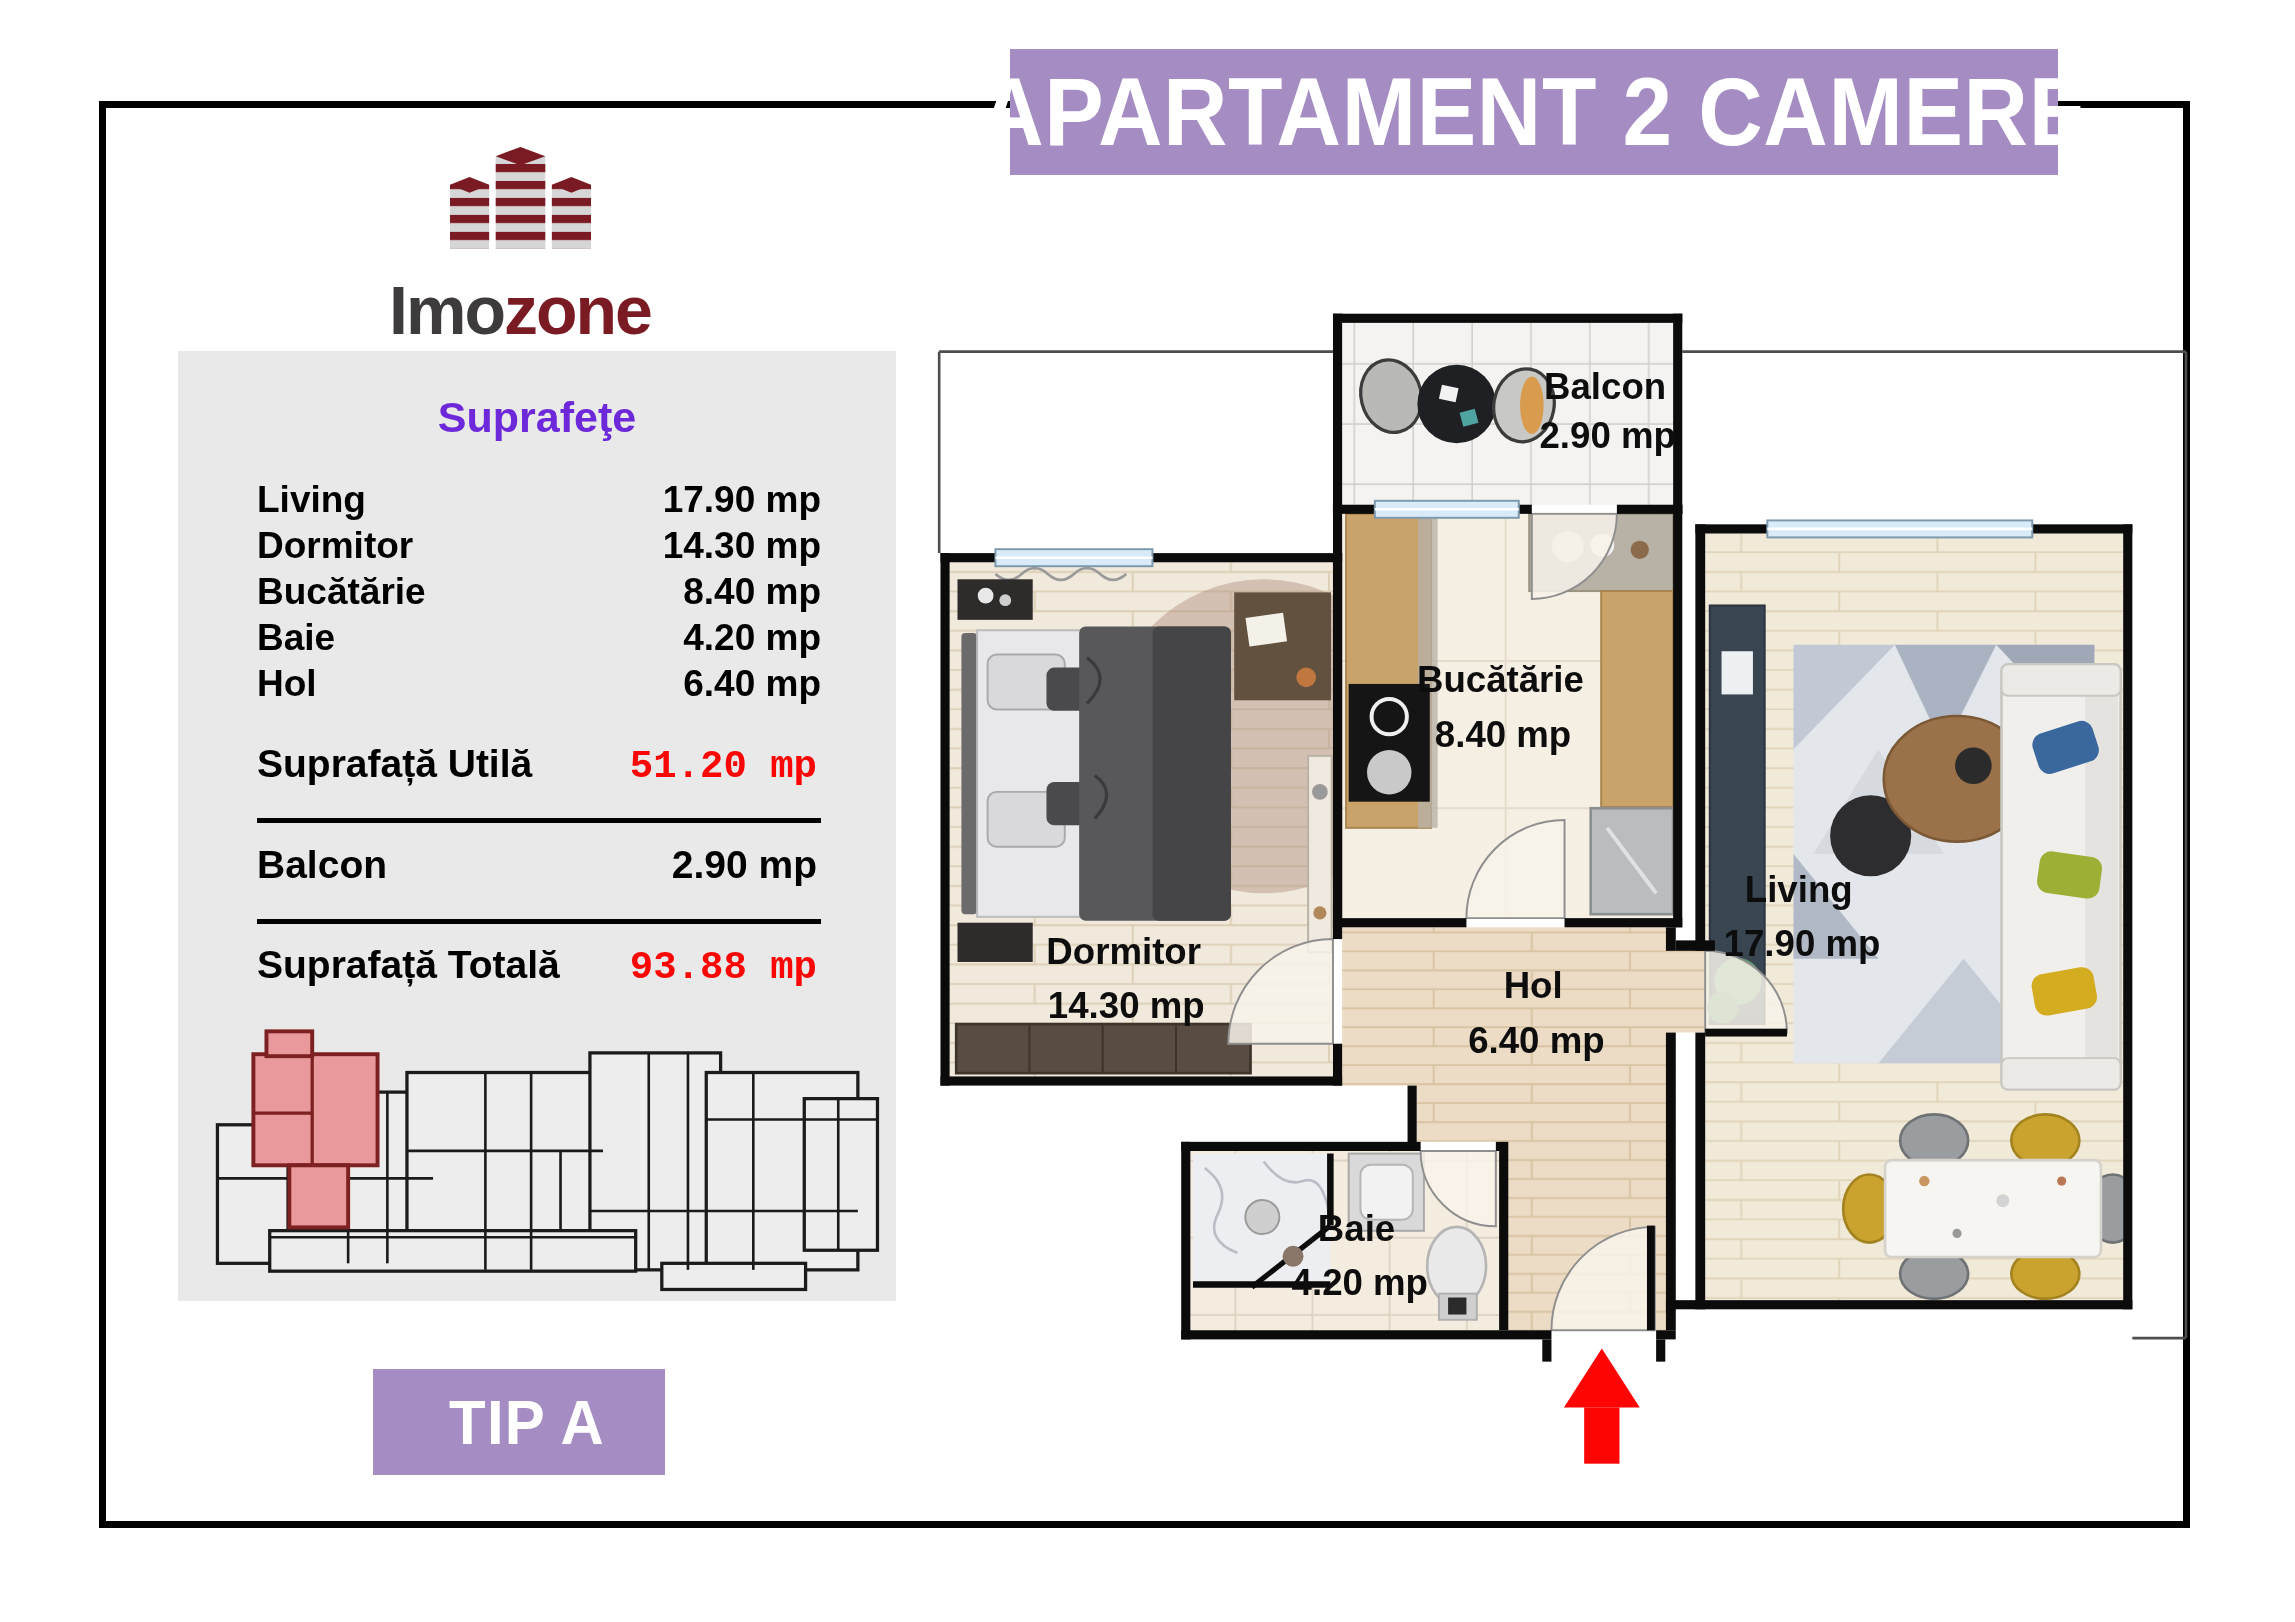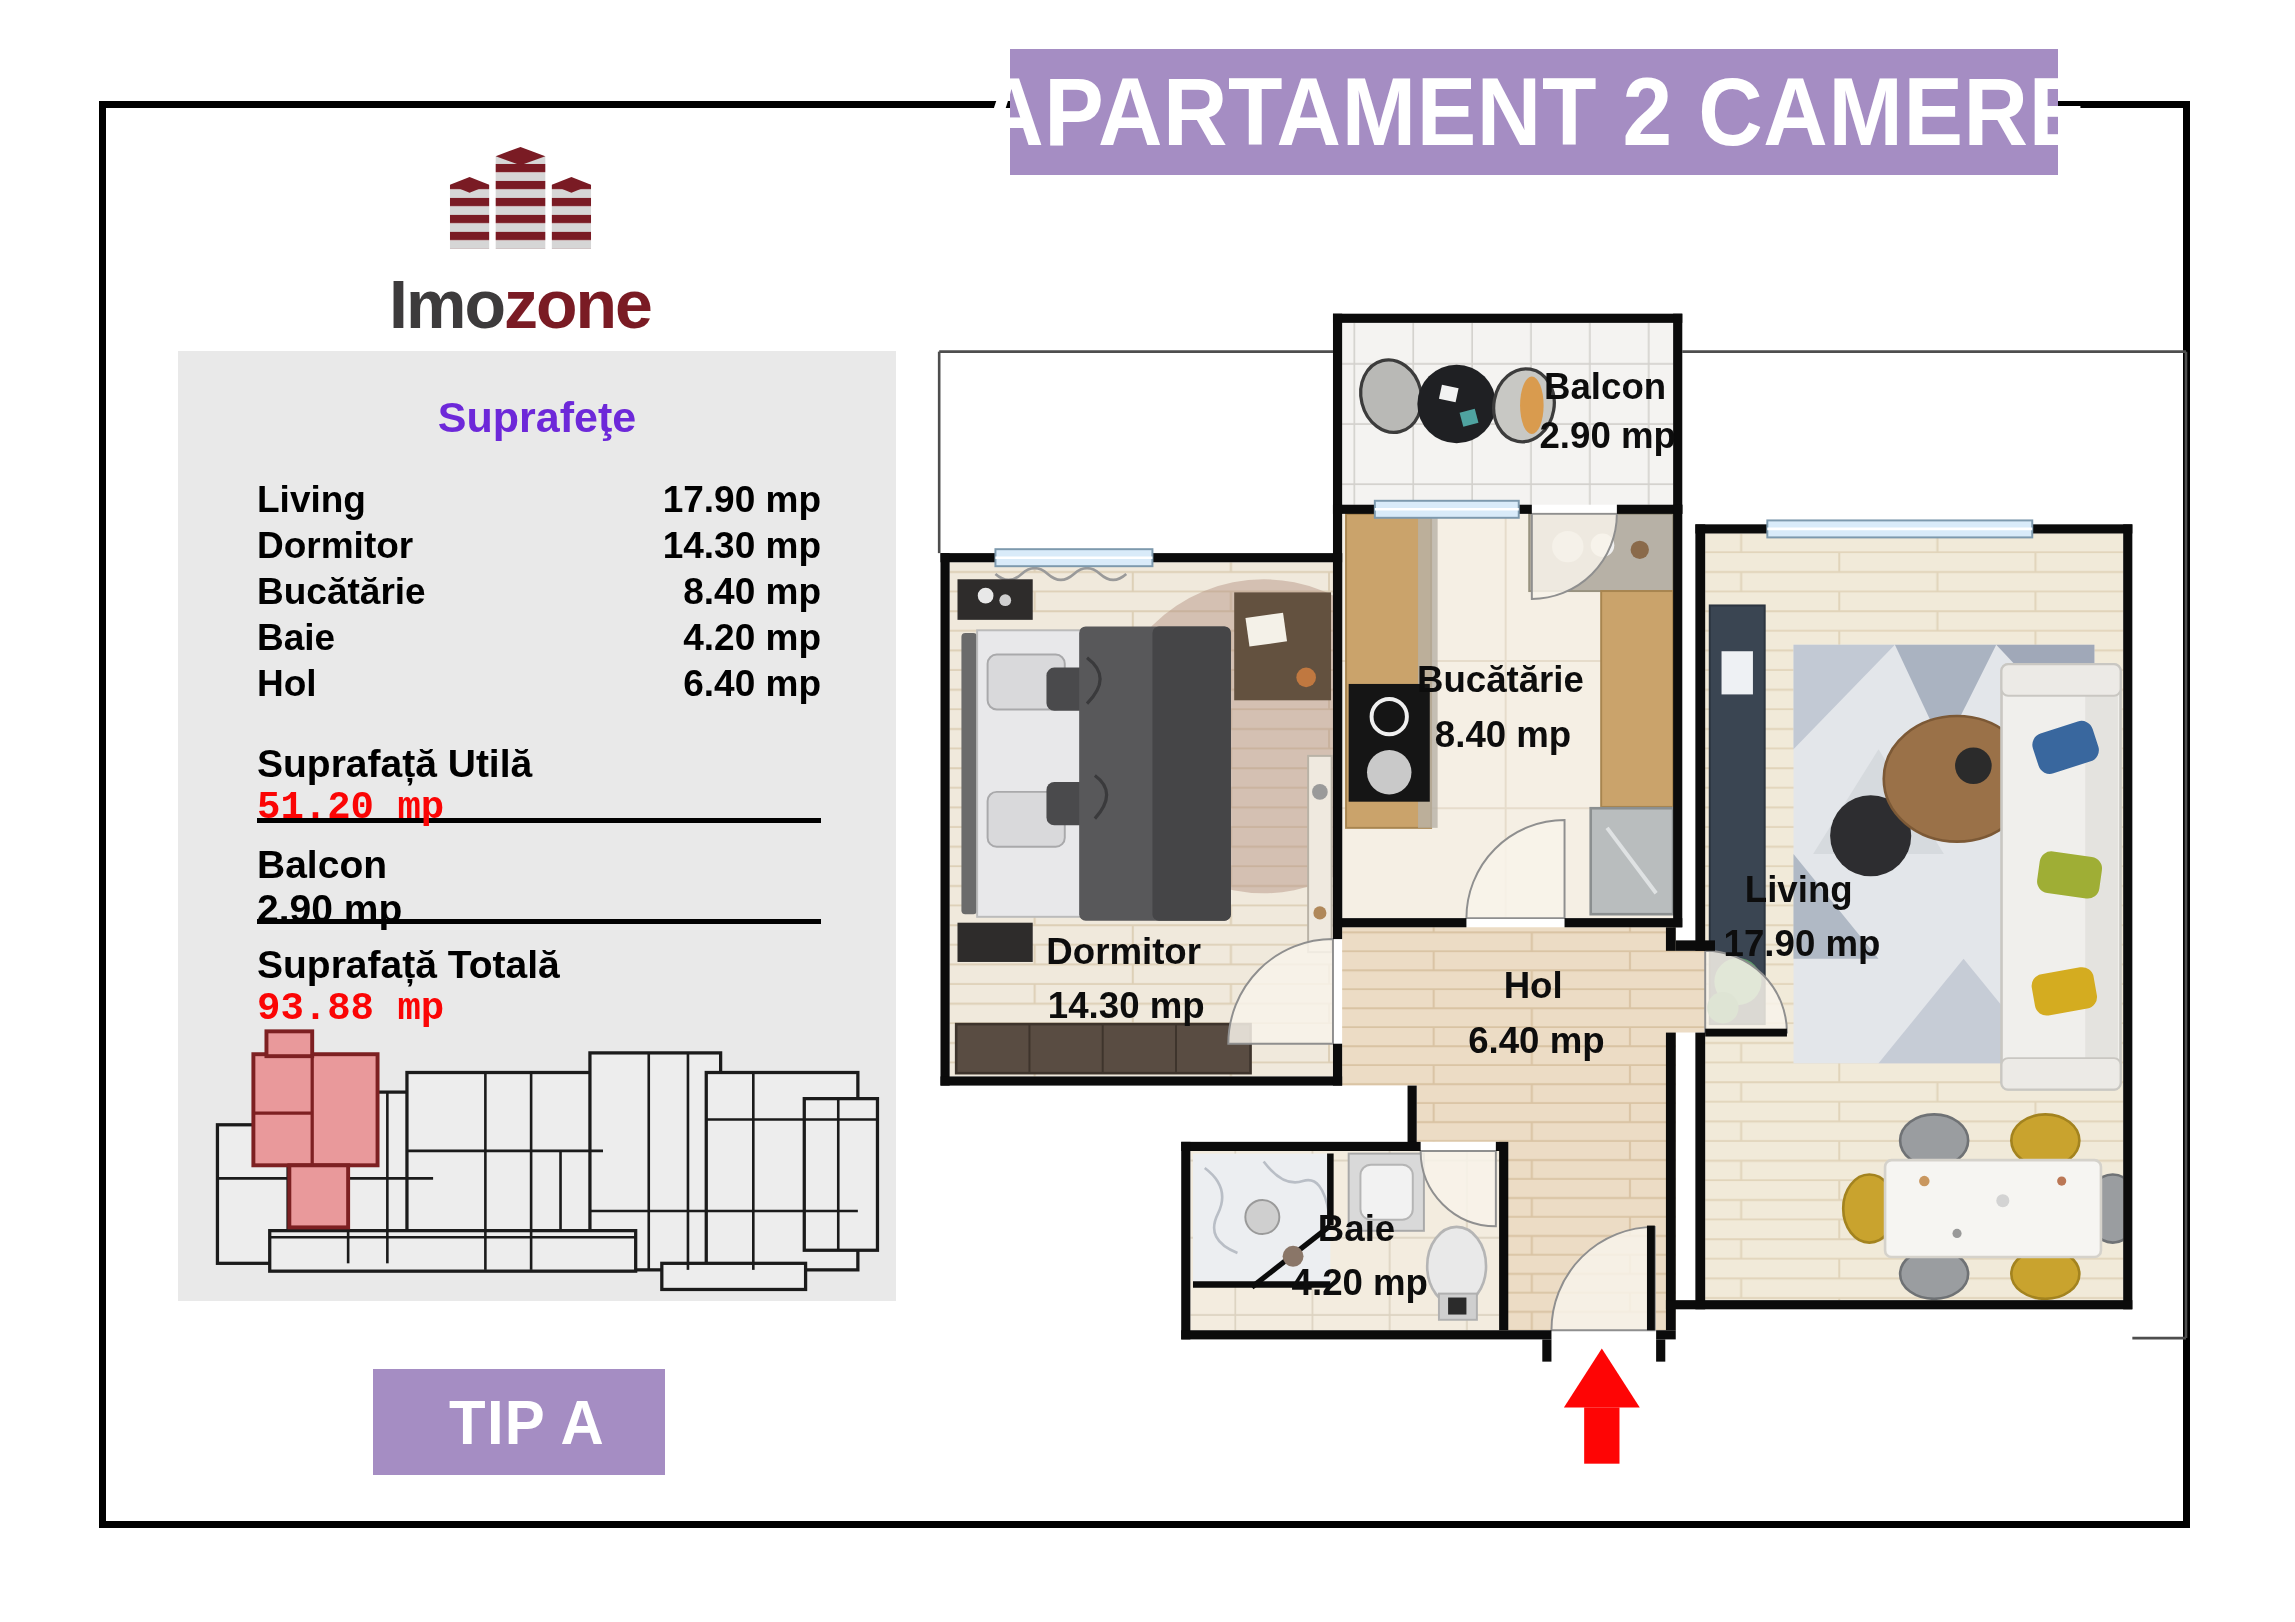--- a/index.html
+++ b/index.html
@@ -6,31 +6,31 @@
   .page{position:relative;width:2295px;height:1623px;background:#fff;overflow:hidden;
         font-family:"Liberation Sans",sans-serif;}
   .frame{position:absolute;left:99px;top:101px;width:2091px;height:1427px;
          border:7.9px solid #000;box-sizing:border-box;background:#fff;}
   .banner{position:absolute;left:1010px;top:49px;width:1048px;height:126px;
           display:flex;align-items:center;justify-content:center;}
   .banner span{color:#fff;font-weight:700;font-size:97px;letter-spacing:0.7px;
                transform:scaleX(.92);white-space:nowrap;}
   .logo{position:absolute;left:366px;top:147px;width:308px;text-align:center;}
   .logo svg{display:block;margin:0 auto;}
-  .logo-text{margin-top:12px;font-size:68px;font-weight:700;letter-spacing:-2px;line-height:1;}
+  .logo-text{margin-top:18px;font-size:68px;font-weight:700;letter-spacing:-2px;line-height:1;}
   .logo-text .gray{color:#3d3b3c;}
   .logo-text .red{color:#7a1b24;}
   .panel{position:absolute;left:178px;top:351px;width:718px;height:950px;background:#e9e9e9;}
   .panel-title{margin-top:42px;text-align:center;font-size:43px;font-weight:700;color:#6d28d9;}
   .rows{margin-top:37px;}
   .row{display:flex;justify-content:space-between;align-items:baseline;
        padding:0 75px 0 79px;height:46px;font-size:37px;font-weight:700;color:#000;}
   .summary{margin-top:33px;}
   .srow{display:flex;justify-content:space-between;align-items:baseline;
-        padding:0 79px 0 79px;height:62px;font-size:39px;font-weight:700;color:#000;flex-direction:column;}
+        padding:0 79px 0 79px;height:62px;font-size:39px;font-weight:700;color:#000;}
   .hline{height:4.6px;background:#000;margin:14.4px 75px 19.6px 79px;}
   .red-val{color:#fb0505;font-family:Liberation Mono, monospace;}
   .miniplan{position:absolute;left:13px;bottom:5.2px;}
   .tip{position:absolute;left:373px;top:1369px;width:276px;height:106px;
        display:flex;align-items:center;justify-content:center;padding-left:16px;}
   .tip span{color:#fff;font-weight:700;font-size:63px;letter-spacing:1.3px;transform:scaleX(.95);}
   .plan{position:absolute;left:910px;top:298px;}
   svg text{font-family:"Liberation Sans",sans-serif;}
 </style>
 </head>

